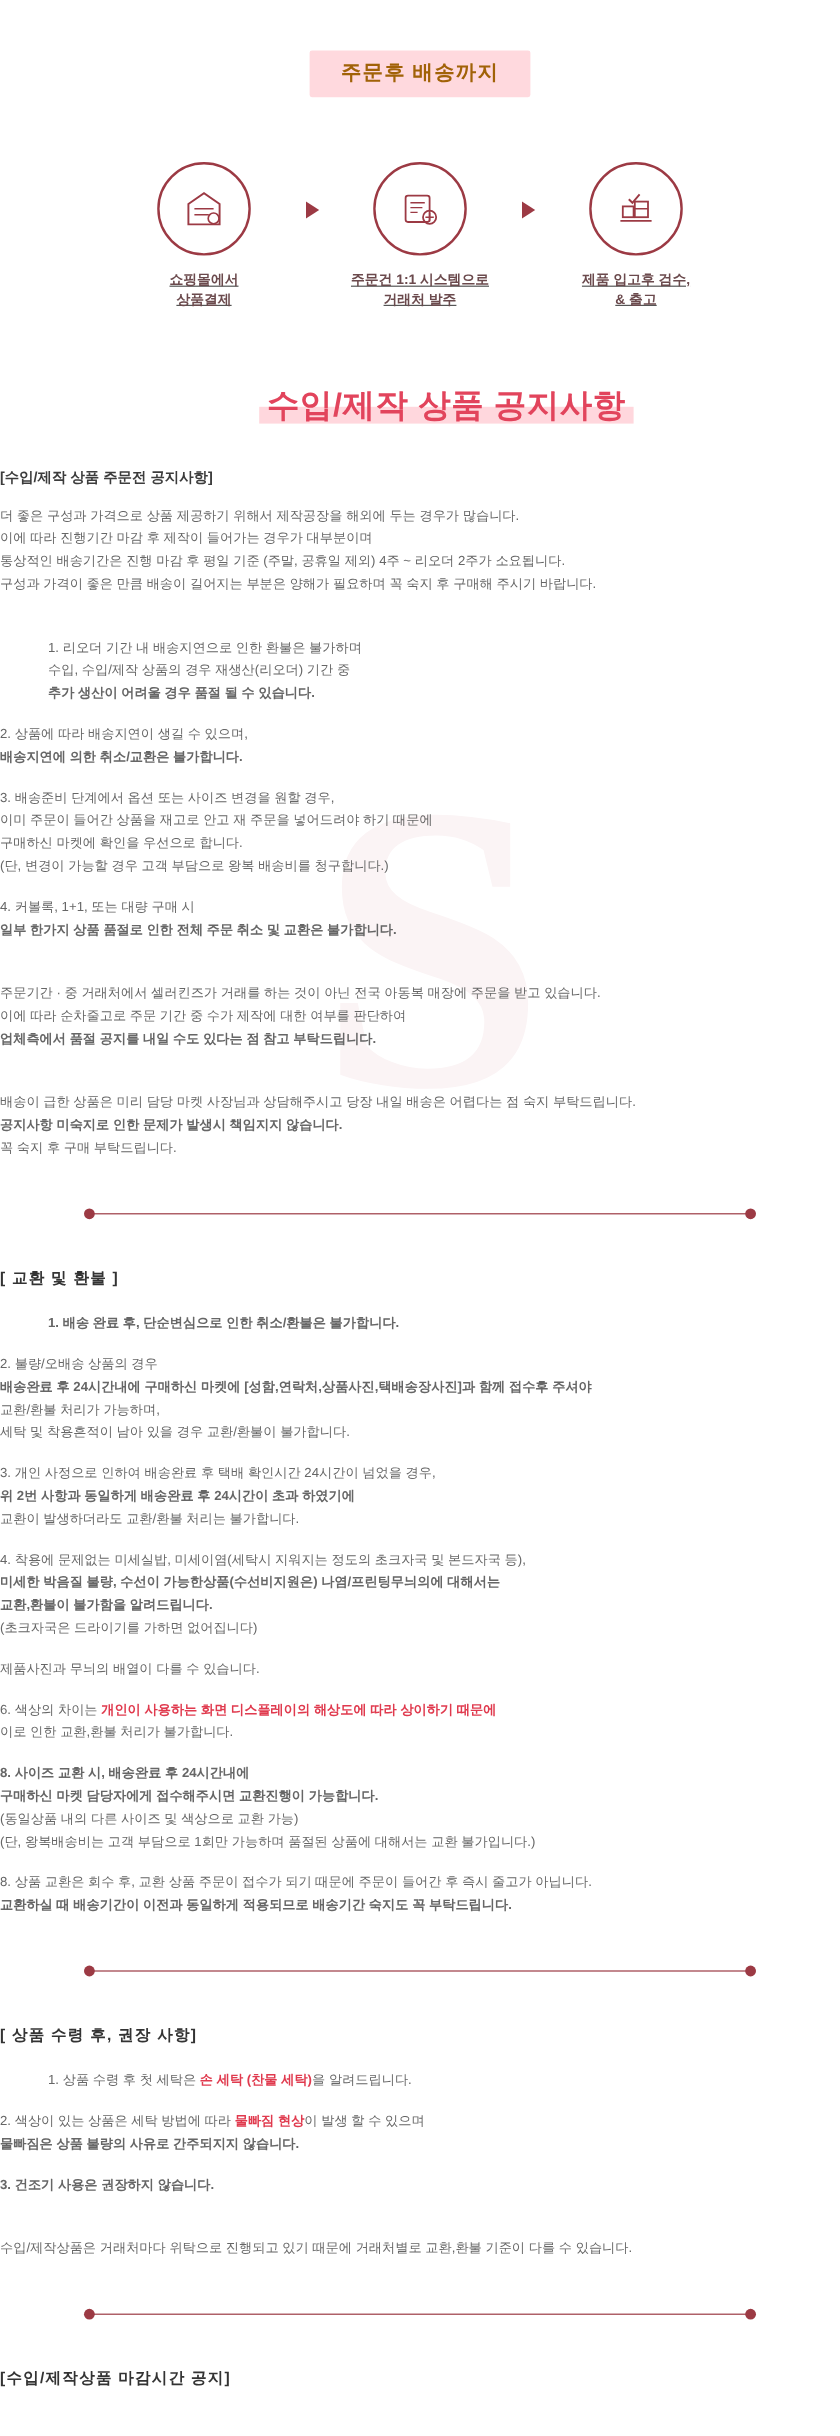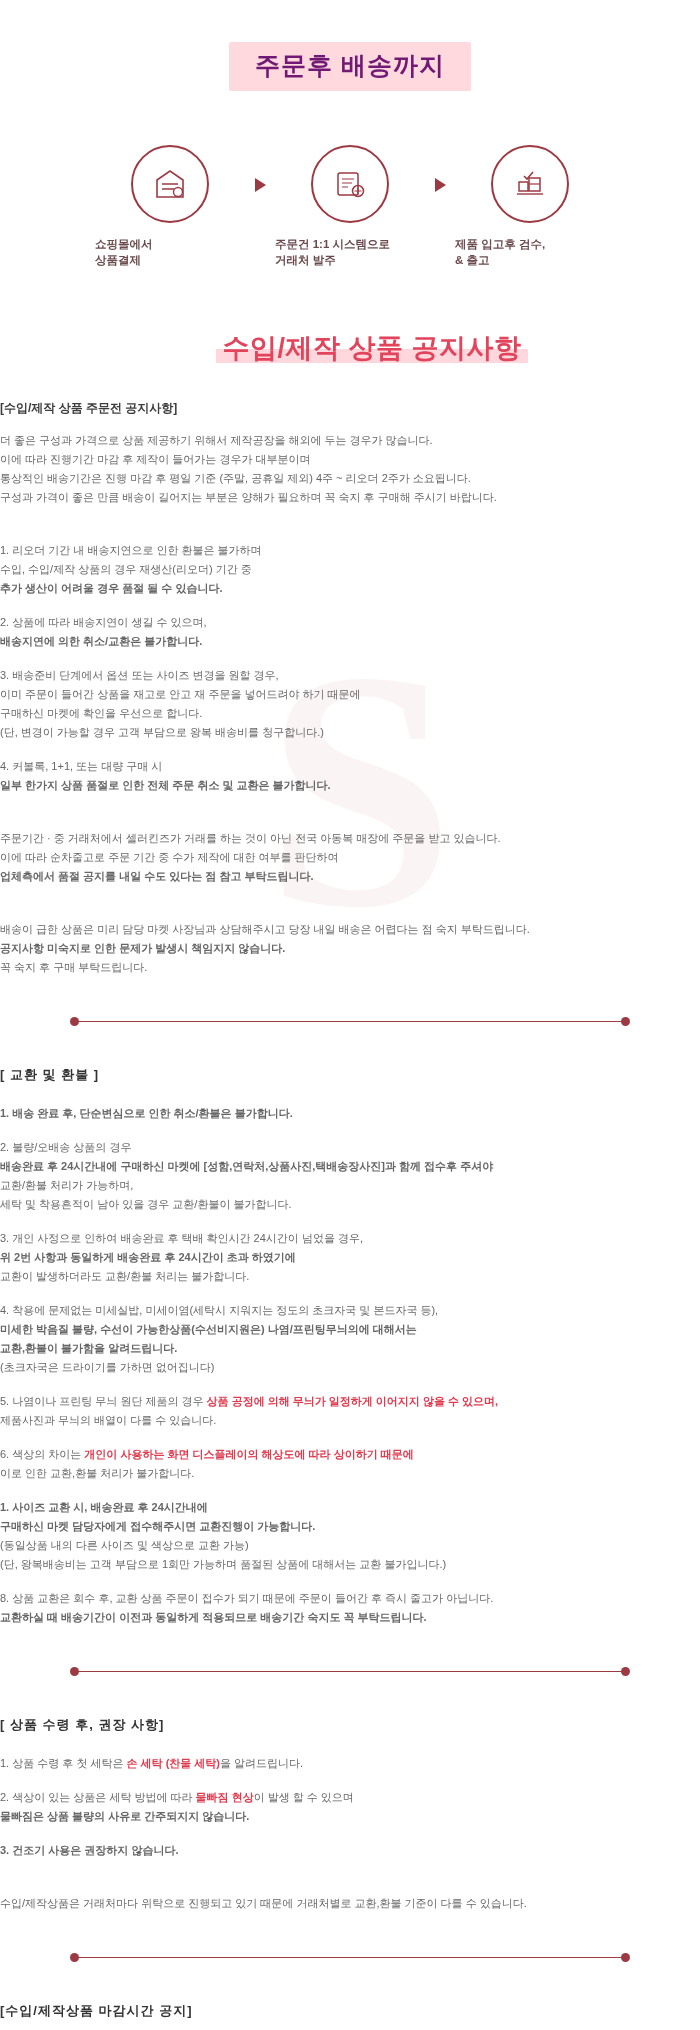--- a/index.html
+++ b/index.html
@@ -43,37 +43,38 @@
     padding-top: 42px;
     text-align: center;
   }
   .top-banner {
     display: inline-block;
     background: #ffd9de;
     padding: 7px 26px 9px 26px;
     border-radius: 2px;
   }
   .top-banner-text {
-    font-size: 25px;
-    font-weight: bold;
-    color: #701a75;
+    font-size: 17px;
+    font-weight: bold;
+    color: #a16207;
     letter-spacing: 1px;
     font-family: "Liberation Sans", sans-serif;
   }
 
   
   .steps {
     margin-top: 54px;
     display: flex;
     justify-content: center;
     align-items: flex-start;
   }
   .step {
     width: 150px;
-    text-align: left;
+    text-align: center;
+    text-decoration: underline;
   }
   .step-circle {
     width: 78px;
     height: 78px;
     border: 2px solid #9c3a44;
     border-radius: 50%;
     margin: 0 auto;
     display: flex;
     align-items: center;
     justify-content: center;
@@ -169,21 +170,21 @@
 
   .sec-head {
     font-size: 13px;
     font-weight: bold;
     color: #333333;
     text-align: left;
     margin-bottom: 20px;
     letter-spacing: 1px;
   }
   .item { margin-top: 15px; }
-  .item:first-child { margin-top: 0; }
+  .item:first-child { margin-top: 0; padding-left: 40px; }
 </style>
 </head>
 <body>
 
 <div class="page">
   <div class="watermark">S</div>
 
   <div class="content">
 
     <div class="top-banner-wrap">
@@ -332,35 +333,32 @@
         </div>
 
         <div class="item">
           <p class="line">4. 착용에 문제없는 미세실밥, 미세이염(세탁시 지워지는 정도의 초크자국 및 본드자국 등),</p>
           <p class="line red">미세한 박음질 불량, 수선이 가능한상품(수선비지원은) 나염/프린팅무늬의에 대해서는</p>
           <p class="line red">교환,환불이 불가함을 알려드립니다.</p>
           <p class="line">(초크자국은 드라이기를 가하면 없어집니다)</p>
         </div>
 
         <div class="item">
-          <p class="line">
-            <span>5. 나염이나 프린팅 무늬 원단 제품의 경우 </span><span class="red">상품 공정에 의해 무늬가 일정하게 이어지지 않을 수 있으며,</span>
-          </p>
           <p class="line">제품사진과 무늬의 배열이 다를 수 있습니다.</p>
         </div>
 
         <div class="item">
           <p class="line">
             <span>6. 색상의 차이는 </span><span class="red">개인이 사용하는 화면 디스플레이의 해상도에 따라 상이하기 때문에</span>
           </p>
           <p class="line">이로 인한 교환,환불 처리가 불가합니다.</p>
         </div>
 
         <div class="item">
-          <p class="line red">1. 사이즈 교환 시, 배송완료 후 24시간내에</p>
+          <p class="line red">8. 사이즈 교환 시, 배송완료 후 24시간내에</p>
           <p class="line red">구매하신 마켓 담당자에게 접수해주시면 교환진행이 가능합니다.</p>
           <p class="line">(동일상품 내의 다른 사이즈 및 색상으로 교환 가능)</p>
           <p class="line">(단, 왕복배송비는 고객 부담으로 1회만 가능하며 품절된 상품에 대해서는 교환 불가입니다.)</p>
         </div>
 
         <div class="item">
           <p class="line">8. 상품 교환은 회수 후, 교환 상품 주문이 접수가 되기 때문에 주문이 들어간 후 즉시 줄고가 아닙니다.</p>
           <p class="line red">교환하실 때 배송기간이 이전과 동일하게 적용되므로 배송기간 숙지도 꼭 부탁드립니다.</p>
         </div>
 

